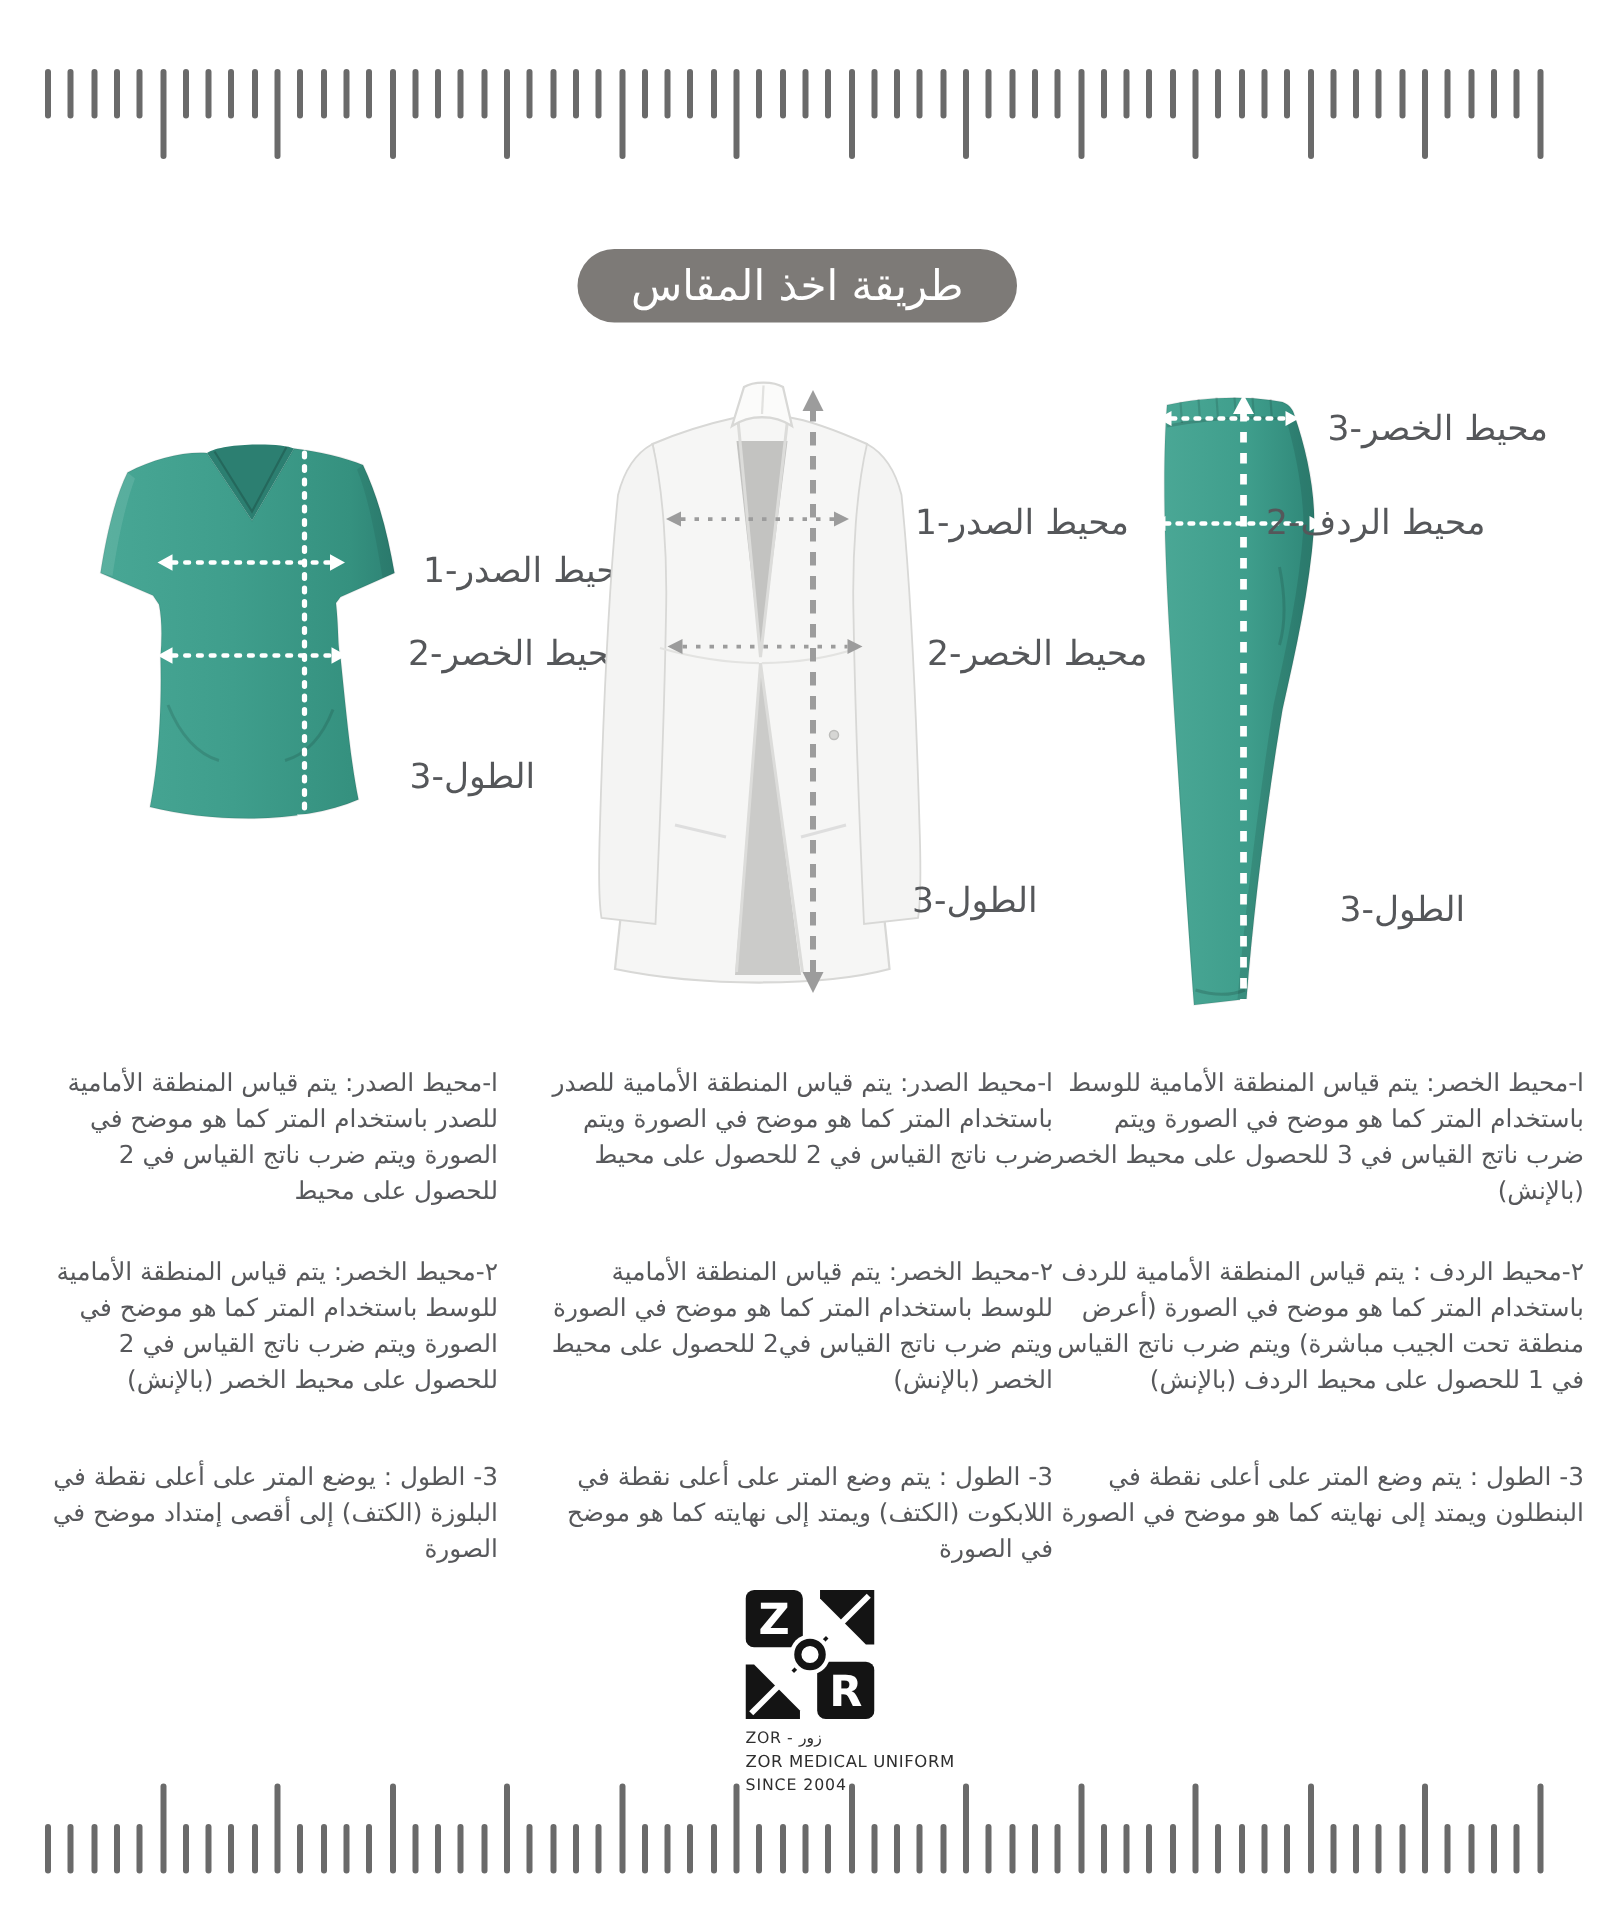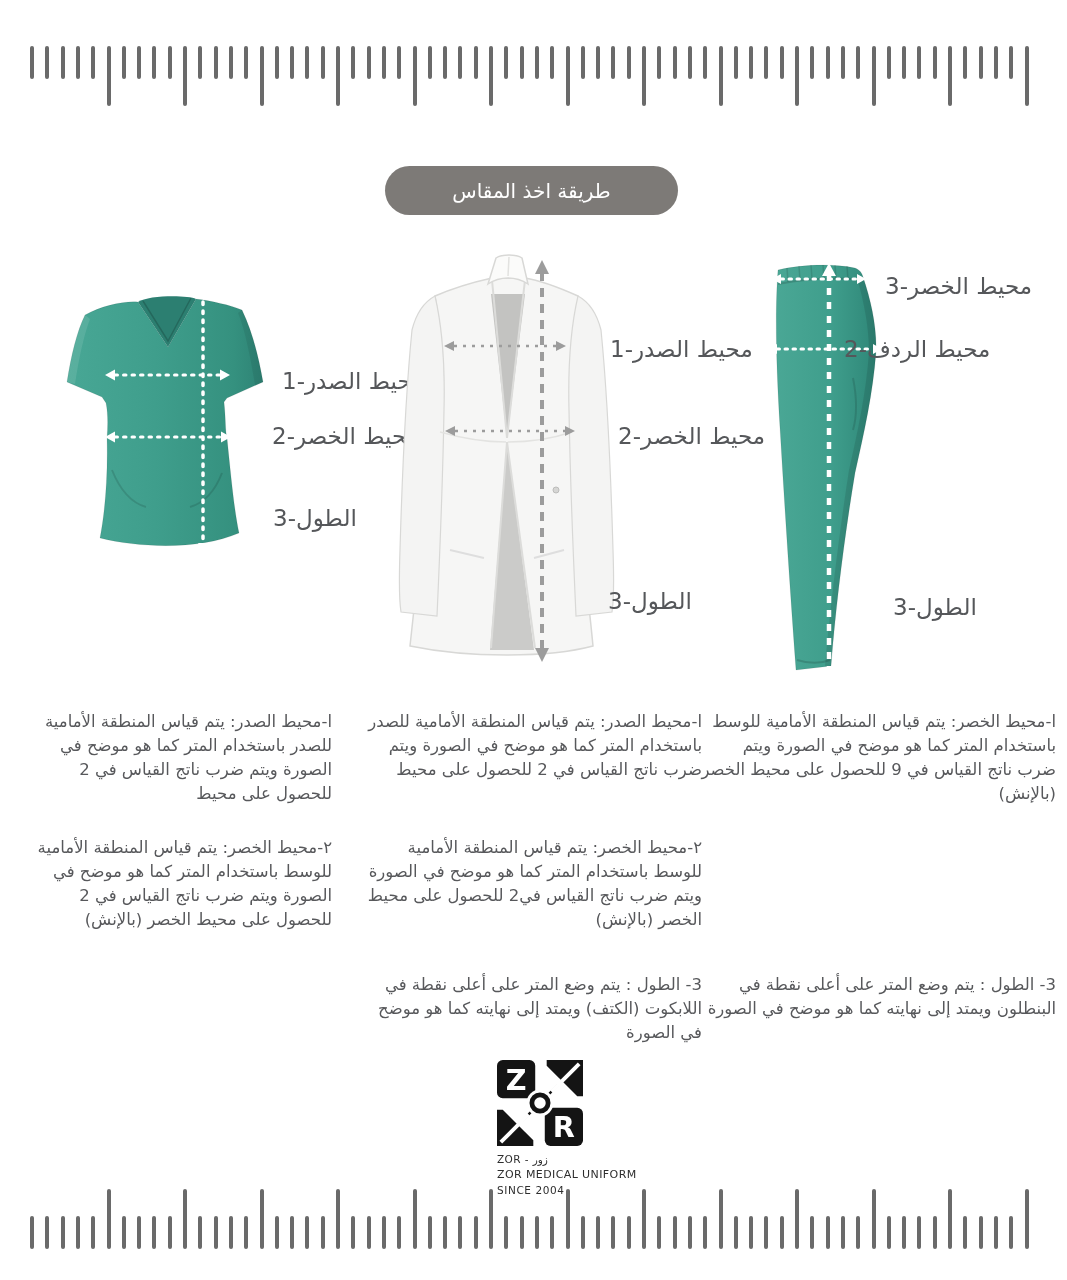--- a/index.html
+++ b/index.html
@@ -14,21 +14,21 @@
   .tick{position:absolute;width:4px;background:#6a6a6a;border-radius:2px;}
   .ruler-top .tick{top:0;}
   .ruler-bottom .tick{bottom:0;}
   .tick.short{height:33px;}
   .tick.long{height:60px;}
   
   .title-pill{
     position:absolute;left:385px;top:166px;width:293px;height:49px;
     background:#7d7a77;border-radius:25px;display:flex;align-items:center;justify-content:center;
   }
-  .title-pill span{color:#ffffff;font-size:20px;font-weight:500;line-height:1;direction:rtl;}
+  .title-pill span{color:#ffffff;font-size:28px;font-weight:500;line-height:1;direction:rtl;}
   
   .garment{position:absolute;}
   .g-scrub{left:60px;top:285px;width:210px;height:270px;}
   .g-coat{left:388px;top:250px;width:262px;height:420px;}
   .g-pants{left:765px;top:258px;width:125px;height:437px;}
   .garment svg{display:block;width:100%;height:100%;}
   
   .glabel{
     position:absolute;white-space:nowrap;color:#55575a;font-size:23px;font-weight:500;
     line-height:30px;
@@ -239,28 +239,30 @@
       <polygon points="117,91 108,86 108,96" fill="#ffffff"></polygon>
     </svg>
   </div>
   <span class="glabel" style="left:885px;top:271px">3-محيط الخصر</span>
   <span class="glabel" style="left:844px;top:334px">2-محيط الردف</span>
   <span class="glabel" style="left:893px;top:592px">3-الطول</span>
 
   <div class="col col-scrub">
     <p class="p1">ا-محيط الصدر: يتم قياس المنطقة الأمامية للصدر باستخدام المتر كما هو موضح في الصورة ويتم ضرب ناتج القياس في 2 للحصول على محيط</p>
     <p class="p2">٢-محيط الخصر: يتم قياس المنطقة الأمامية للوسط باستخدام المتر كما هو موضح في الصورة ويتم ضرب ناتج القياس في 2 للحصول على محيط الخصر (بالإنش)</p>
+    <p class="p3">3- الطول : يوضع المتر على أعلى نقطة في البلوزة (الكتف) إلى أقصى إمتداد موضح في الصورة</p>
   </div>
   <div class="col col-coat">
     <p class="p1">ا-محيط الصدر: يتم قياس المنطقة الأمامية للصدر باستخدام المتر كما هو موضح في  الصورة ويتم ضرب ناتج القياس في 2 للحصول  على محيط</p>
     <p class="p2">٢-محيط الخصر: يتم قياس المنطقة الأمامية للوسط باستخدام المتر كما هو موضح في  الصورة ويتم ضرب ناتج القياس في2 للحصول على محيط الخصر (بالإنش)</p>
     <p class="p3">3- الطول : يتم وضع المتر على أعلى نقطة في اللابكوت (الكتف) ويمتد إلى نهايته كما هو موضح في الصورة</p>
   </div>
   <div class="col col-pants">
-    <p class="p1">ا-محيط الخصر: يتم قياس المنطقة الأمامية للوسط باستخدام المتر كما هو موضح في الصورة ويتم ضرب ناتج القياس في 9 للحصول على محيط الخصر (بالإنش)</p>
+    <p class="p1">ا-محيط الخصر: يتم قياس المنطقة الأمامية للوسط باستخدام المتر كما هو موضح في الصورة ويتم ضرب ناتج القياس في 3 للحصول على محيط الخصر (بالإنش)</p>
+    <p class="p2">٢-محيط الردف : يتم قياس المنطقة الأمامية للردف باستخدام المتر كما هو موضح في الصورة (أعرض منطقة تحت الجيب مباشرة) ويتم ضرب ناتج القياس في 1 للحصول على محيط الردف (بالإنش)</p>
     <p class="p3">3- الطول : يتم وضع المتر على أعلى نقطة في البنطلون ويمتد إلى نهايته كما هو موضح في الصورة</p>
   </div>
 
   <div class="logo">
     <svg class="logo-mark" viewBox="0 0 90 90">
 
       <line x1="64" y1="26" x2="26" y2="64" stroke="#141414" stroke-width="2.5"></line>
 
       <rect x="0" y="0" width="40" height="40" rx="6" fill="#141414"></rect>
       <text x="20" y="31" text-anchor="middle" font-family="DejaVu Sans, sans-serif" font-size="30" font-weight="bold" fill="#ffffff">Z</text>

